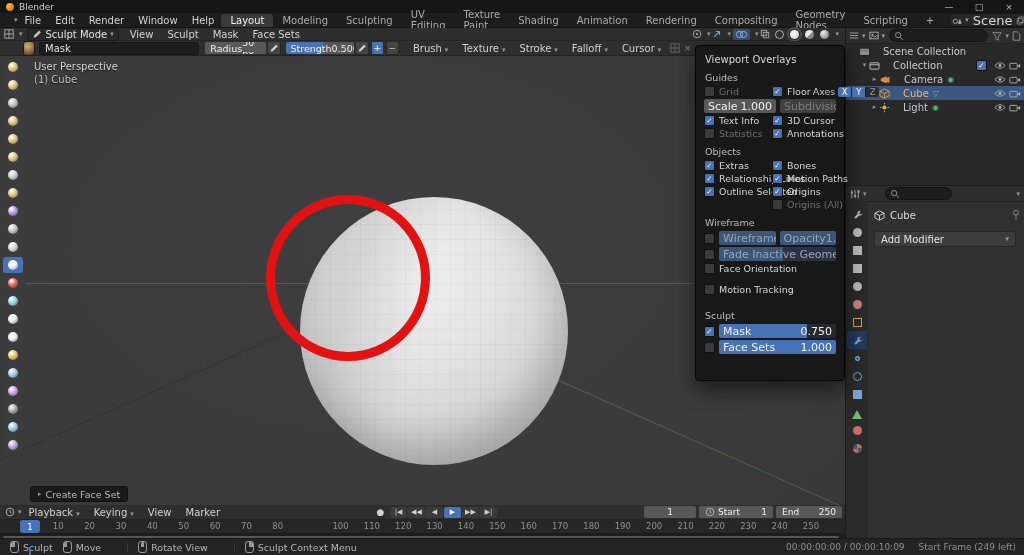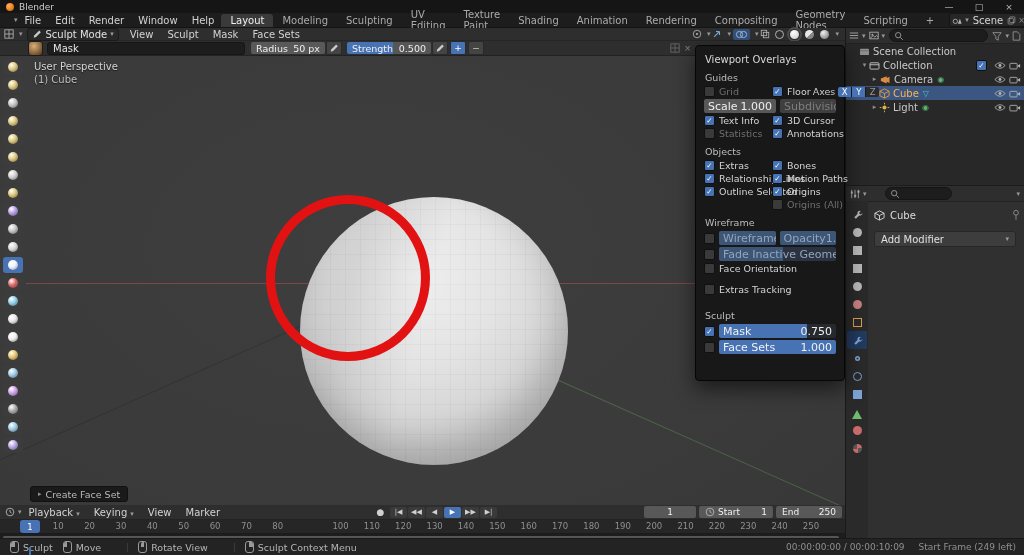--- a/index.html
+++ b/index.html
@@ -15,21 +15,21 @@
   #titlebar{left:0;top:0;width:1024px;height:13px;background:#151515;display:flex;align-items:center;font-size:9px;color:#cfcfcf;}
   .logo-dot{width:8px;height:8px;border-radius:50%;background:radial-gradient(circle at 35% 35%,#ffb46e,#e87d0d 60%,#9c4f05);margin:0 5px 0 6px;}
   .wbtn{width:30px;height:13px;display:flex;align-items:center;justify-content:center;color:#bdbdbd;font-size:9px;}
 
   
   #topbar{left:0;top:13px;width:1024px;height:15px;background:#1d1d1d;display:flex;align-items:center;border-bottom:1px solid #141414;box-sizing:border-box;}
   .menu-item{padding:0 7px;color:#d2d2d2;font-size:10px;}
   .ws-tab{padding:1px 9px;color:#ababab;font-size:10px;border-radius:3px 3px 0 0;}
   .ws-tab.active{background:#3a3a3a;color:#efefef;}
   .sel-box{display:flex;align-items:center;background:#262626;border:1px solid #161616;border-radius:3px;height:12px;padding:0 2px;margin-left:6px;}
-  .sel-box .lbl{padding:0 4px;color:#d6d6d6;font-size:10px;}
+  .sel-box .lbl{padding:0 4px;color:#d6d6d6;font-size:13px;}
   .dim-x{color:#8a8a8a;font-size:8px;padding:0 2px;}
 
   
   #vp-header{left:0;top:28px;width:845px;height:13px;background:#2e2e2e;display:flex;align-items:center;border-bottom:1px solid #262626;box-sizing:border-box;}
   #tool-settings{left:0;top:41px;width:845px;height:15px;background:#2e2e2e;display:flex;align-items:center;border-bottom:1px solid #222;box-sizing:border-box;}
   .hdr-menu{padding:0 7px;color:#d2d2d2;font-size:10px;}
   .mode-box{display:flex;align-items:center;background:#282828;border:1px solid #1a1a1a;border-radius:3px;height:11px;padding:0 4px;margin:0 4px;color:#e0e0e0;}
   .chev{font-size:7px;color:#9a9a9a;margin-left:3px;}
   .icon-btn{display:flex;align-items:center;margin:0 2px;}
   .shade-ball{width:9px;height:9px;border-radius:50%;margin:0 1px;}
@@ -90,21 +90,21 @@
   .psl-blue .fill{background:#4772b3;}
   .psl-bluedim .fill{background:#3d5675;}
   .pop-gap{height:6px;}
 
   
   #outliner{left:845px;top:28px;width:179px;height:157px;background:#282828;border-left:1px solid #191919;box-sizing:border-box;}
   #outliner-header{height:15px;background:#2e2e2e;display:flex;align-items:center;padding:0 3px;border-bottom:1px solid #222;}
   .search-box{display:flex;align-items:center;background:#1d1d1d;border:1px solid #151515;border-radius:8px;height:11px;padding:0 4px;margin:0 4px;flex:1;}
   .o-row{display:flex;align-items:center;height:14px;padding-left:4px;position:relative;color:#c9c9c9;}
   .o-row.sel{background:#3b5781;}
-  .o-row .name{margin-left:3px;white-space:nowrap;}
+  .o-row .name{margin-left:13px;white-space:nowrap;}
   .o-row.sel .name{color:#ffb14d;}
   .o-expander{width:9px;color:#8f8f8f;font-size:7px;text-align:center;flex:0 0 auto;}
   .o-controls{position:absolute;right:3px;display:flex;align-items:center;gap:3px;}
   .data-glyph{font-size:8px;margin-left:4px;}
   .mode-marker{position:absolute;left:1px;}
 
   
   #properties{left:845px;top:185px;width:179px;height:353px;background:#303030;border-left:1px solid #191919;border-top:1px solid #1c1c1c;box-sizing:border-box;}
   #props-header{height:15px;background:#2e2e2e;display:flex;align-items:center;padding:0 4px;border-bottom:1px solid #222;}
   #props-tabs{position:absolute;left:0;top:15px;width:22px;bottom:0;background:#2a2a2a;display:flex;flex-direction:column;align-items:center;padding-top:4px;}
@@ -282,20 +282,27 @@
       <span style="position:relative;z-index:2">Strength</span>
       <span style="position:relative;z-index:2">0.500</span>
     </span>
     <span class="small-btn" style="color:#ccc">
         <svg width="10" height="10" viewBox="0 0 12 12">
           <path d="M2 10.5l.9-3L8.6 1.8l2 2L4.9 9.6z" fill="currentColor"></path>
         </svg>
       </span>
     <span class="small-btn" style="background:#4772b3;color:#fff">+</span>
     <span class="small-btn">−</span>
+    <span id="ts-menus" class="flex" style="margin-left:6px">
+        <span class="hdr-menu">Brush<span class="chev">▾</span></span>
+        <span class="hdr-menu">Texture<span class="chev">▾</span></span>
+        <span class="hdr-menu">Stroke<span class="chev">▾</span></span>
+        <span class="hdr-menu">Falloff<span class="chev">▾</span></span>
+        <span class="hdr-menu">Cursor<span class="chev">▾</span></span>
+      </span>
     <span class="grow"></span>
     <span class="icon-btn" style="opacity:.45">
         <svg width="10" height="10" viewBox="0 0 12 12">
           <rect x="1" y="1" width="10" height="10" fill="none" stroke="#b4b4b4"></rect>
           <path d="M1 6h10M6 1v10" stroke="#b4b4b4"></path>
         </svg>
       </span>
     <span class="dim-x" style="margin-right:152px">×</span>
   </div>
 
@@ -521,21 +528,21 @@
         <div class="pop-row">
           <span class="flex">
             <span class="chk"></span>
             <span class="chk-label">Face Orientation</span>
           </span>
         </div>
         <div class="pop-gap"></div>
         <div class="pop-row">
           <span class="flex">
             <span class="chk"></span>
-            <span class="chk-label">Extras Tracking</span>
+            <span class="chk-label">Motion Tracking</span>
           </span>
         </div>
         <div class="pop-gap"></div>
         <div class="pop-section">Sculpt</div>
         <div class="pop-row">
           <span class="chk on">✓</span>
           <span class="psl psl-blue">
             <span class="fill" style="width: 75%;"></span>
             <span class="l">Mask</span>
             <span class="v">0.750</span>

